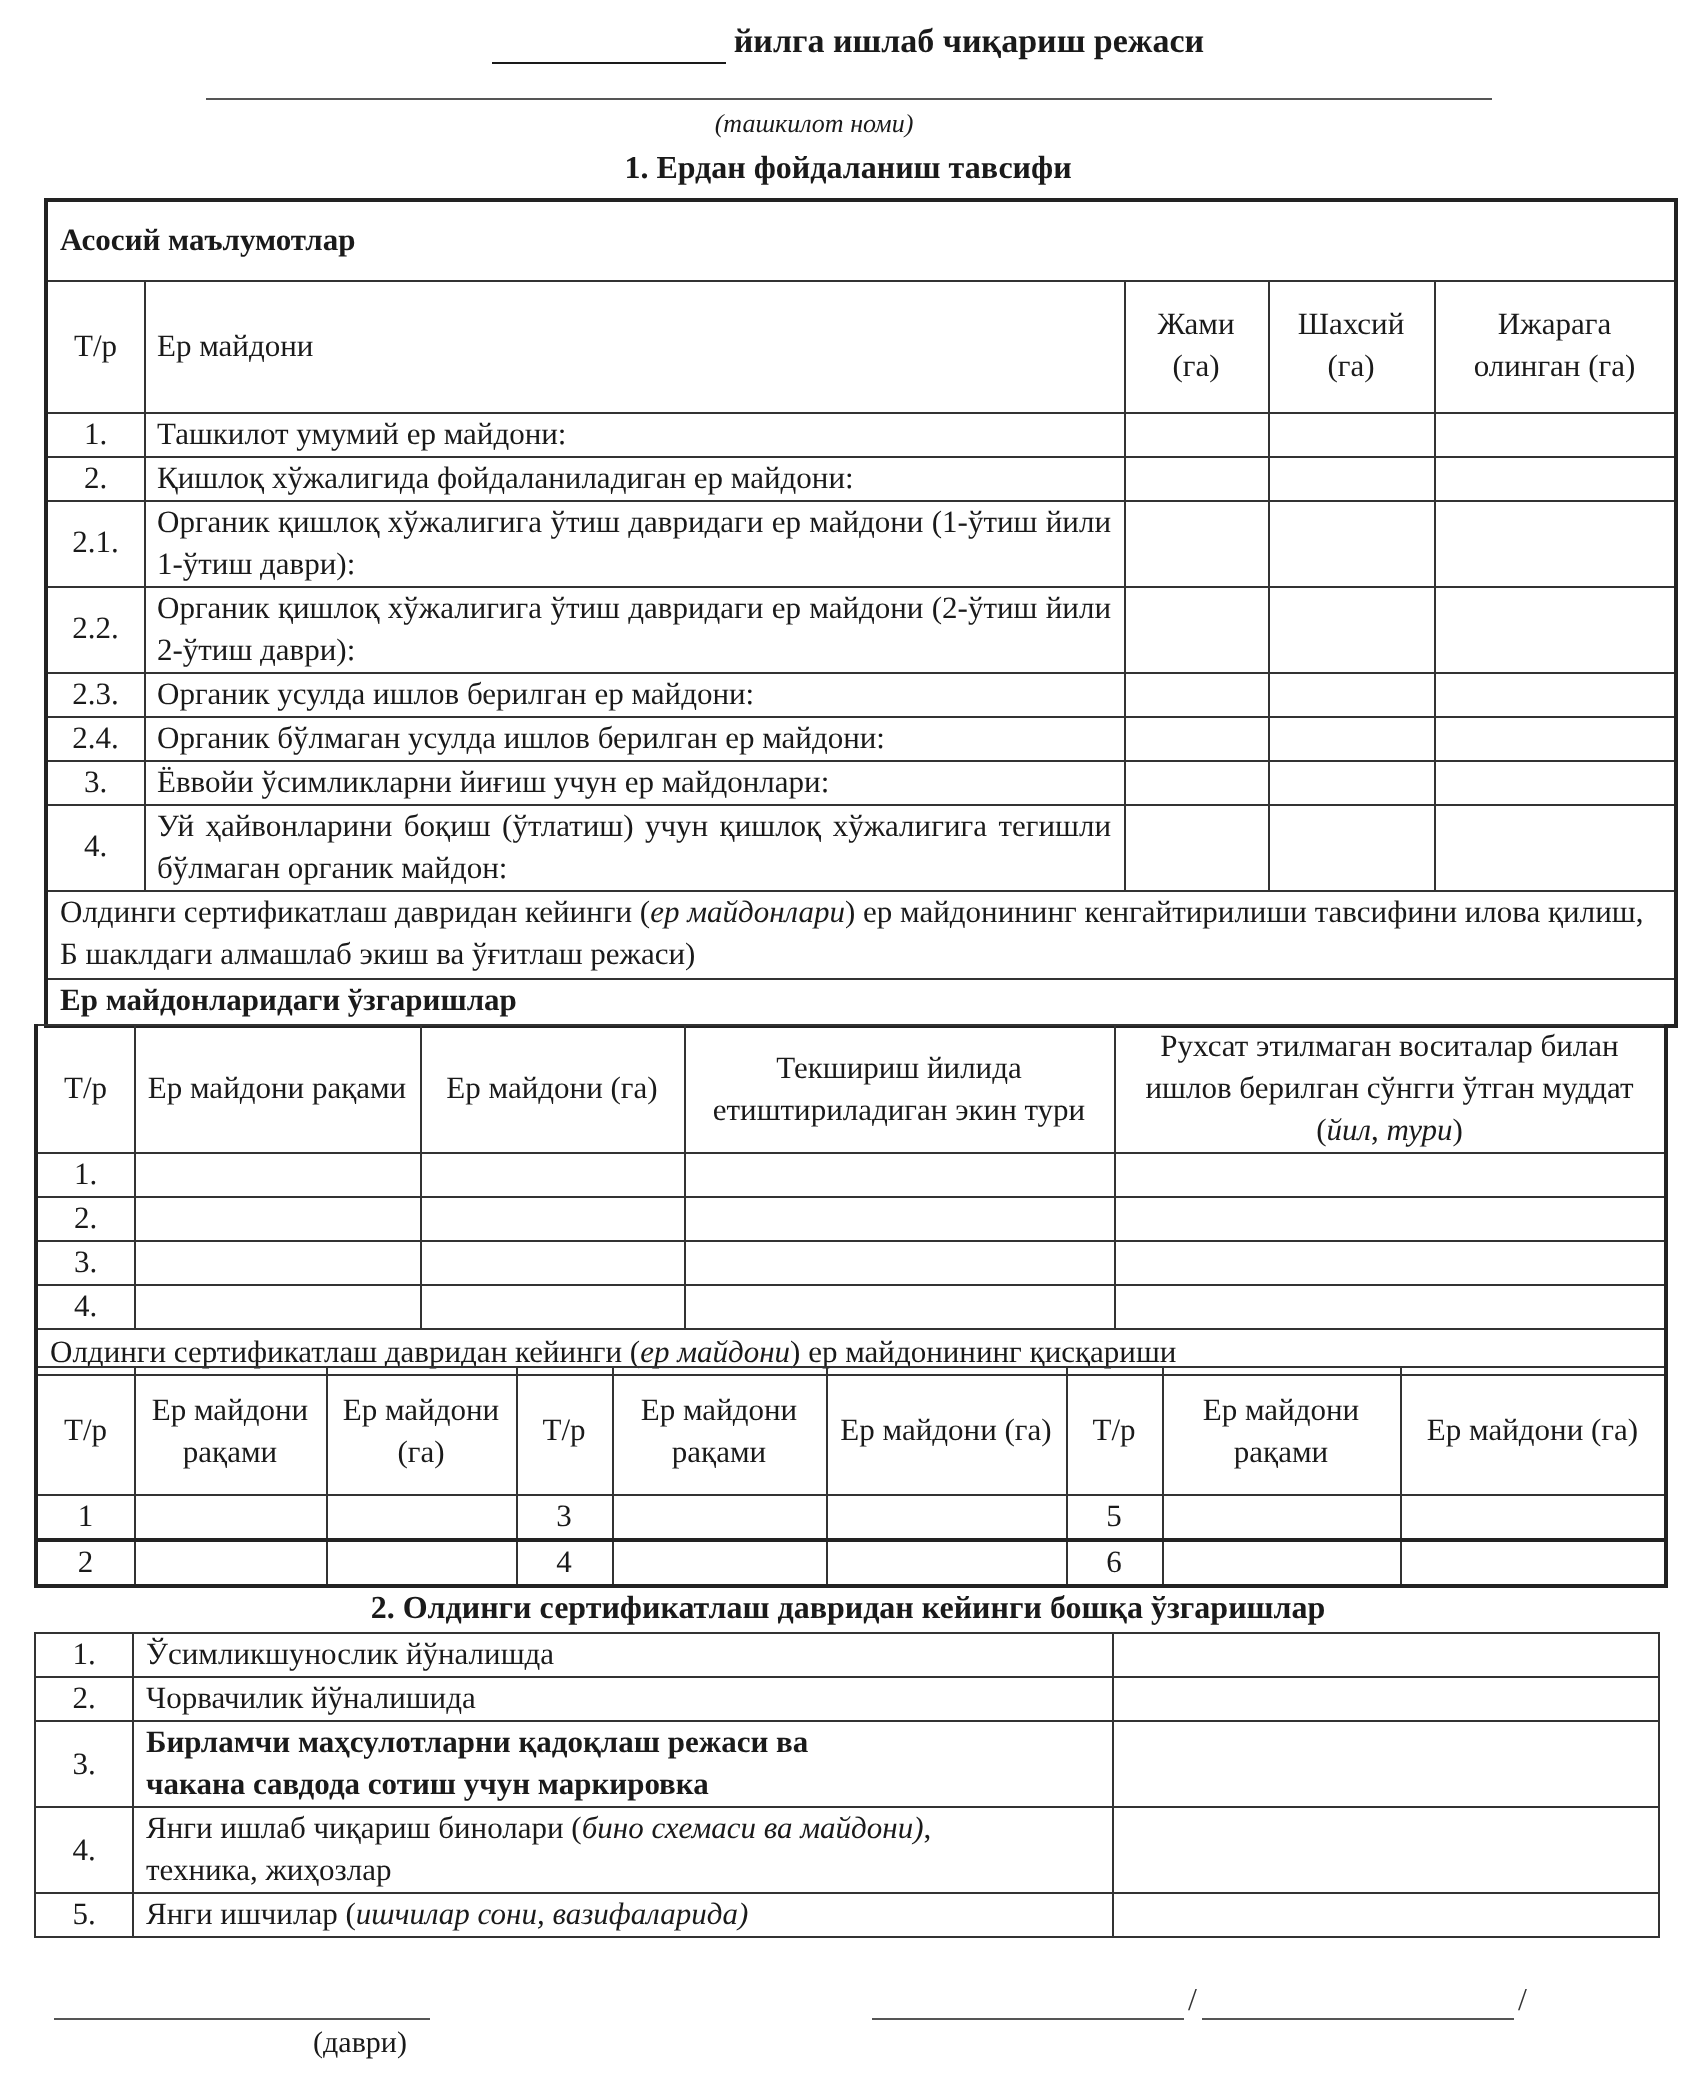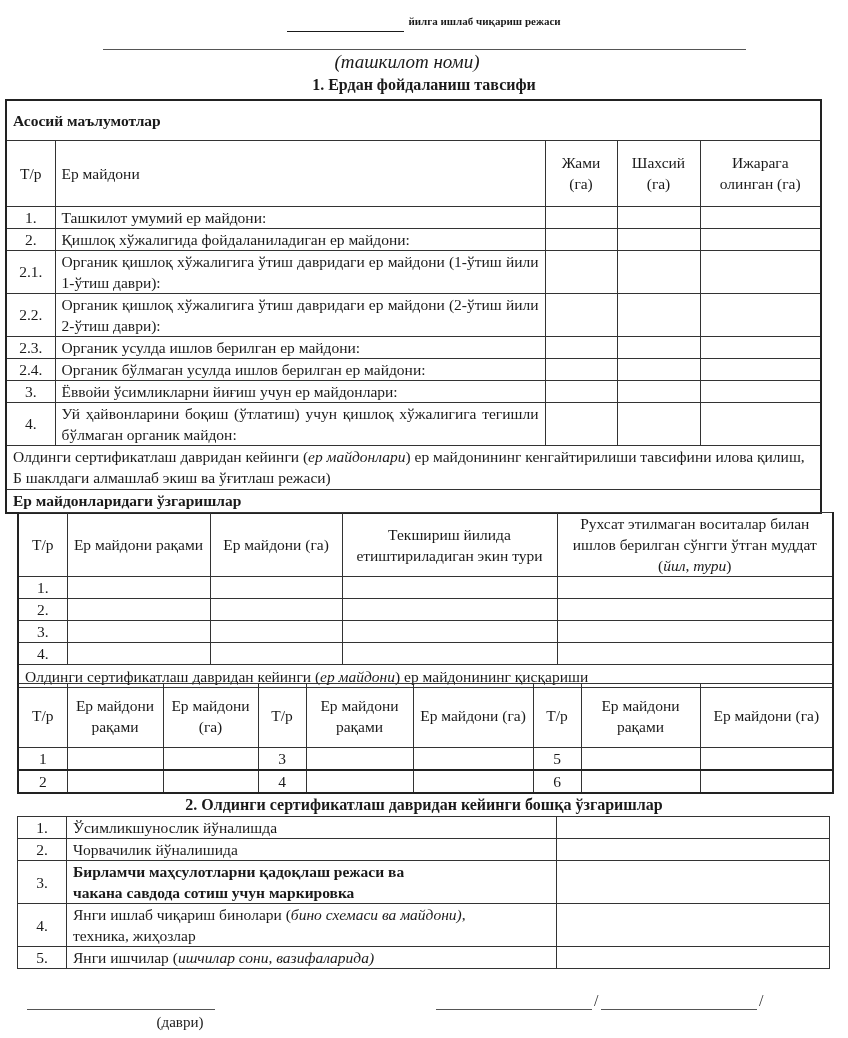--- a/index.html
+++ b/index.html
@@ -4,28 +4,28 @@
 <style>
   html, body { margin: 0; padding: 0; background: #ffffff; }
   body {
     width: 848px; height: 1038px; position: relative; overflow: hidden;
     font-family: "Liberation Serif", "DejaVu Serif", serif;
     color: #1a1a1a; font-size: 16px;
   }
   .abs { position: absolute; }
   .title {
     top: 10px; left: 0; width: 848px; text-align: center;
-    font-weight: bold; font-size: 11px; line-height: 22px;
+    font-weight: bold; font-size: 17px; line-height: 22px;
   }
   .title .blank {
     display: inline-block; width: 117px; border-bottom: 1.5px solid #1a1a1a;
     height: 18px; vertical-align: bottom; margin-right: 4px;
   }
   .org-line { top: 49px; left: 103px; width: 643px; border-top: 1px solid #555; height: 0; }
-  .org-caption { top: 52px; left: 0; width: 814px; text-align: center; font-style: italic; font-size: 19px; line-height: 20px; }
+  .org-caption { top: 52px; left: 0; width: 814px; text-align: center; font-style: italic; font-size: 13px; line-height: 20px; }
   .sec1-title { top: 75px; left: 0; width: 848px; text-align: center; font-weight: bold; font-size: 16px; line-height: 20px; }
 
   table { border-collapse: collapse; table-layout: fixed; position: absolute; }
   td { border: 1px solid #333; padding: 0 6px; vertical-align: middle; font-size: 15.5px; line-height: 21px; }
   td.c { text-align: center; padding: 0 3px; }
   td.j { text-align: justify; text-align-last: left; }
   td.bold { font-weight: bold; }
   .outer { border: 2px solid #222; }
   i { font-style: italic; }
 
@@ -38,21 +38,21 @@
 </head>
 <body>
 
 <div class="abs title">
   <span class="blank"></span><span>йилга ишлаб чиқариш режаси</span>
 </div>
 <div class="abs org-line"></div>
 <div class="abs org-caption">(ташкилот номи)</div>
 <div class="abs sec1-title">1. Ердан фойдаланиш тавсифи</div>
 
-<table class="outer" style="left:5px; top:99px; width:815px;padding-left:32px;">
+<table class="outer" style="left:22px; top:99px; width:815px;padding-left:32px;">
   <colgroup>
       <col style="width:49px">
       <col style="width:490px">
       <col style="width:72px">
       <col style="width:83px">
       <col style="width:121px">
     </colgroup>
   <tbody>
       <tr style="height:40px">
     <td colspan="5" class="bold">Асосий маълумотлар</td>

